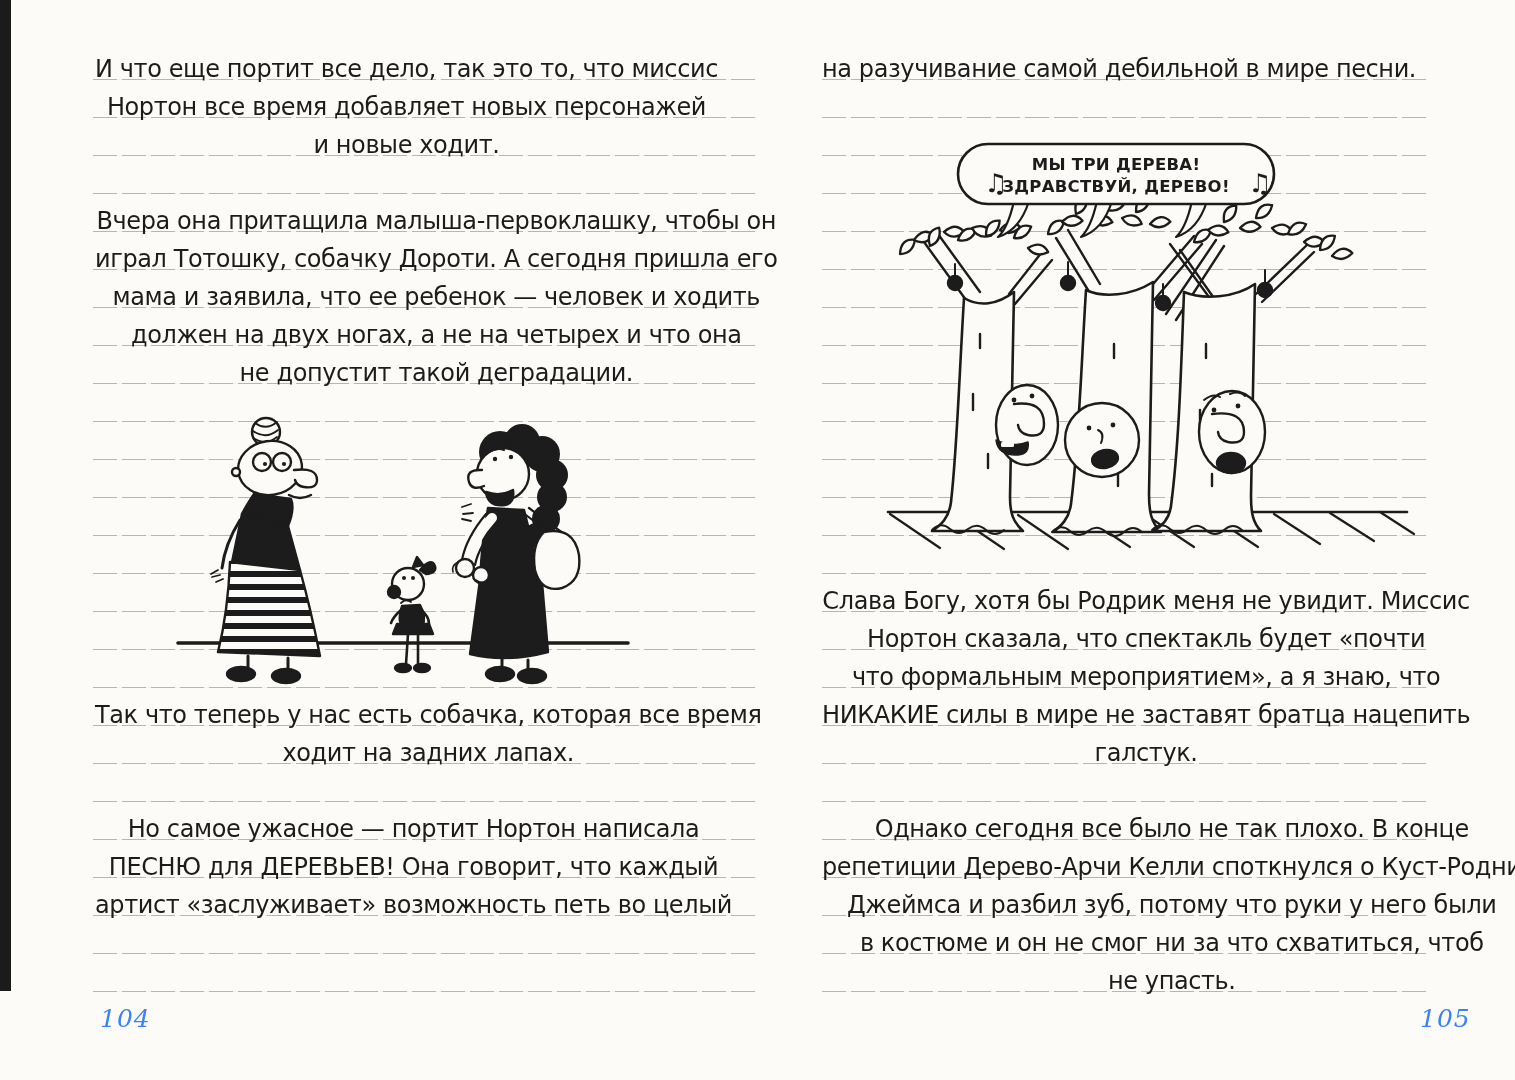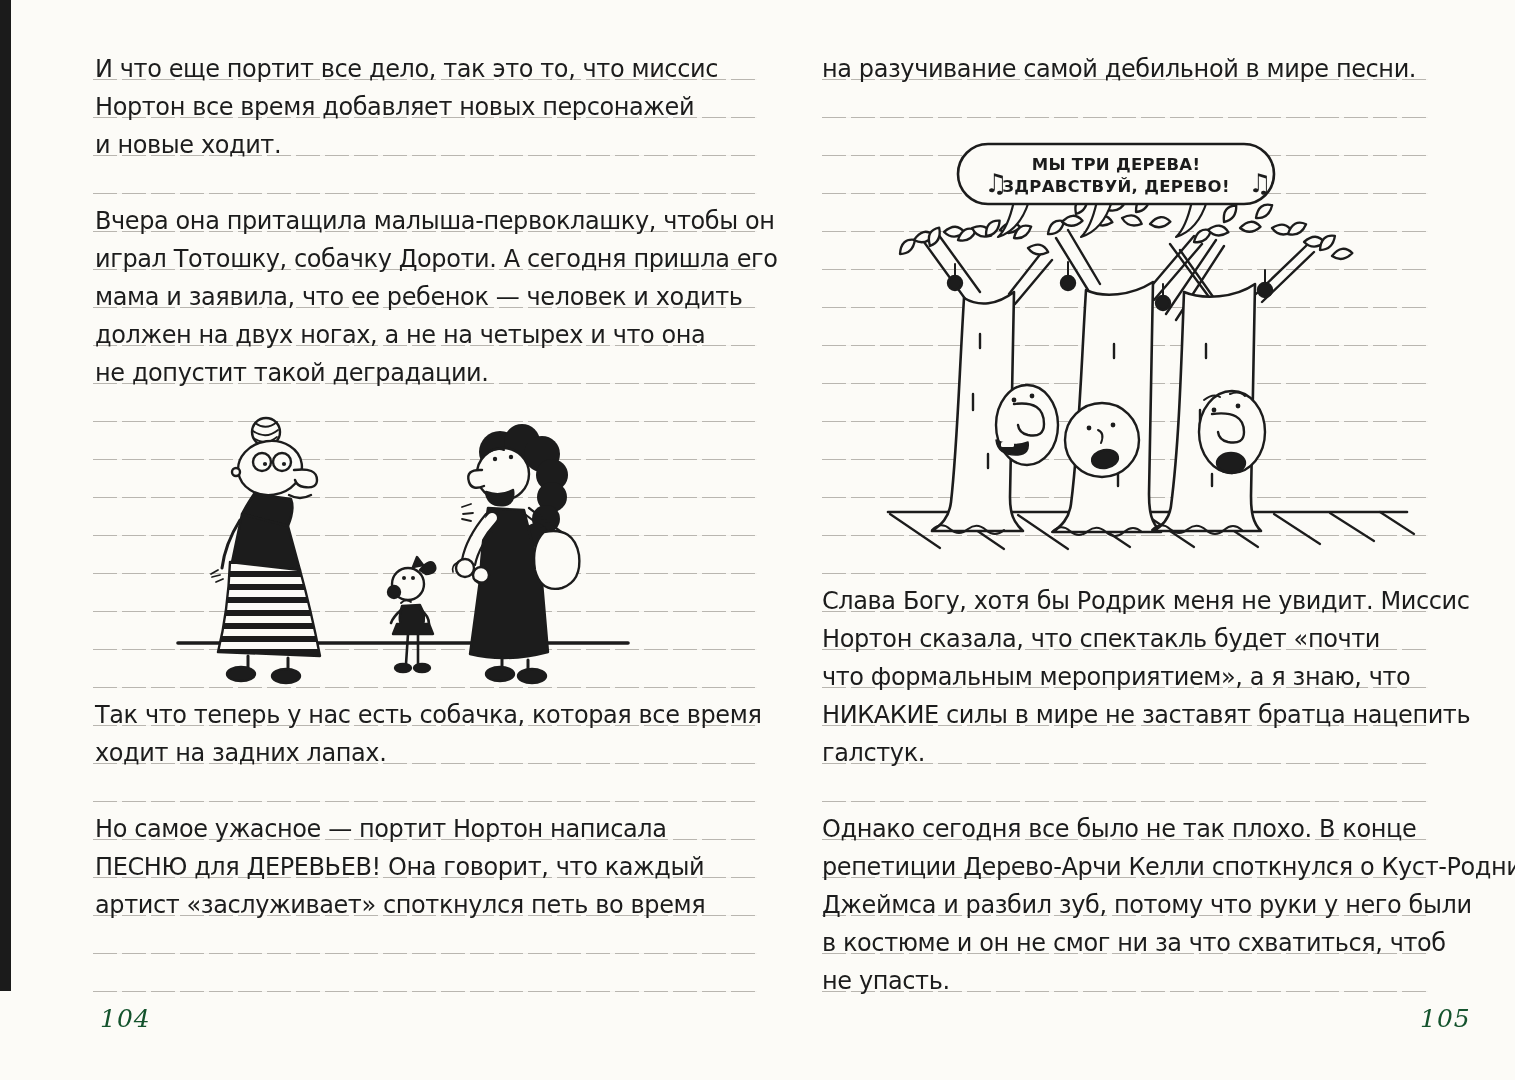--- a/index.html
+++ b/index.html
@@ -15,25 +15,25 @@
       repeating-linear-gradient(to right, rgba(252,251,247,0) 0 24px, rgba(252,251,247,.9) 24px 29px),
       repeating-linear-gradient(to bottom, transparent 0 37px, rgba(118,114,106,.5) 37px 38px);
   }
   .ruling.left{left:93px;width:664px;}
   .ruling.right{left:822px;width:606px;}
   .para{position:absolute;}
   .para.lp{left:95px;}
   .para.rp{left:822px;}
   .line{
     height:38px;line-height:38px;white-space:nowrap;
-    font-size:24px;letter-spacing:-0.4px;transform:translateY(8px);
+    font-size:24px;letter-spacing:-0.4px;transform:translateY(8px);text-align:center;
   }
   .pagenum{
     position:absolute;top:1004px;font-family:"DejaVu Serif",serif;
-    font-style:italic;font-size:25px;color:#14532d;letter-spacing:1px;
+    font-style:italic;font-size:25px;color:#3b82f6;letter-spacing:1px;
   }
   .pagenum.left{left:100px;}
   .pagenum.right{left:1380px;margin-left:40px;}
   svg{position:absolute;}
   #illus-left{left:170px;top:412px;}
   #illus-right{left:862px;top:142px;}
   .bubble-text{font-family:"DejaVu Sans",sans-serif;font-weight:bold;}
 </style>
 </head>
 <body>
@@ -142,21 +142,21 @@
     </svg>
 
     <div class="para lp" style="top:688px">
       <div class="line">Так что теперь у нас есть собачка, которая все время</div>
       <div class="line">ходит на задних лапах.</div>
     </div>
 
     <div class="para lp" style="top:802px">
       <div class="line">Но самое ужасное — портит Нортон написала</div>
       <div class="line">ПЕСНЮ для ДЕРЕВЬЕВ! Она говорит, что каждый</div>
-      <div class="line">артист «заслуживает» споткнулся петь во время</div>
+      <div class="line">артист «заслуживает» возможность петь во целый</div>
     </div>
 
     <div class="pagenum left">104</div>
   </div>
 
   <div>
 
     <div class="para rp" style="top:42px">
       <div class="line">на разучивание самой дебильной в мире песни.</div>
     </div>

